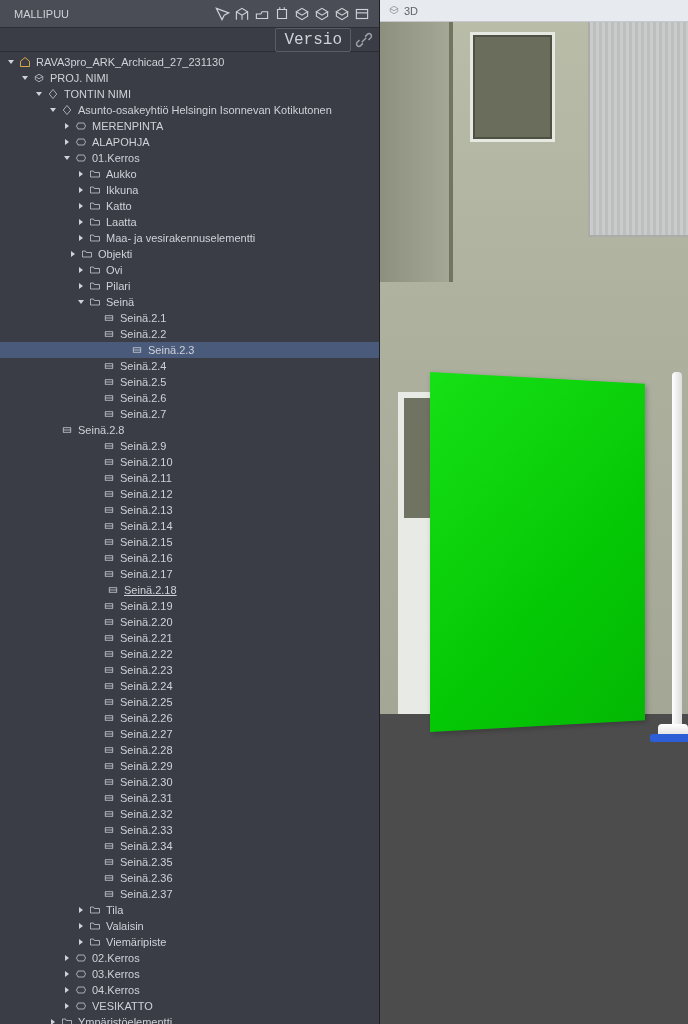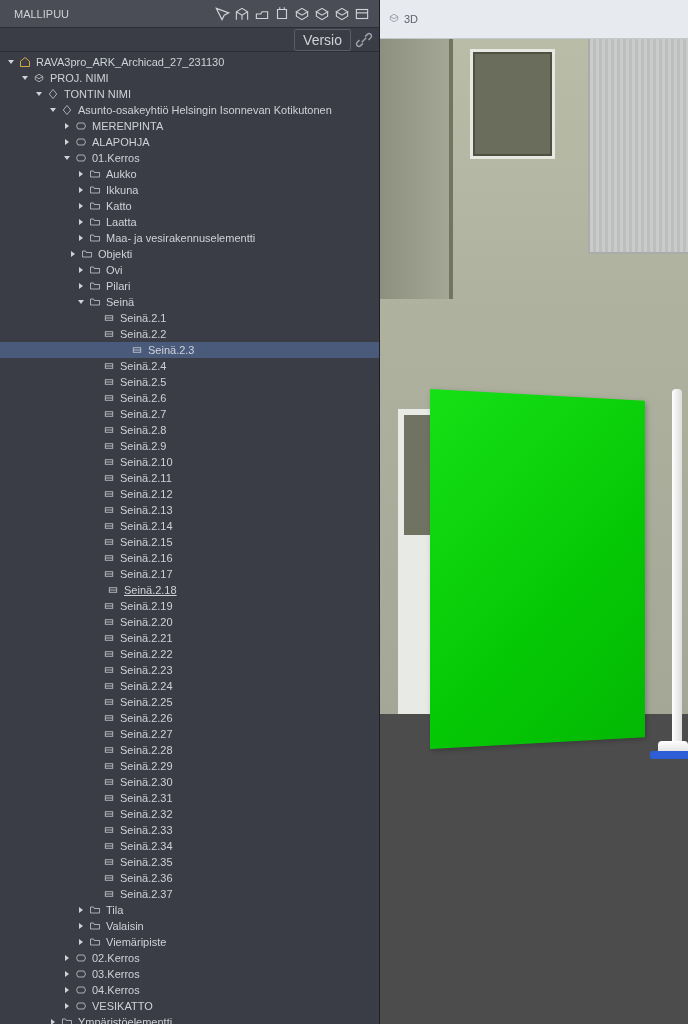--- a/index.html
+++ b/index.html
@@ -4,35 +4,35 @@
 <style>
 * { margin:0; padding:0; box-sizing:border-box; font-family:Arial,Helvetica,sans-serif; }
 html,body { width:688px; height:1024px; overflow:hidden; background:#2b2e35; }
 .root { display:flex; width:688px; height:1024px; }
 .sidebar { width:380px; height:1024px; background:#3a3d45; display:flex; flex-direction:column; border-right:1px solid #1e2026; }
 .sb-header { height:28px; background:#4a4d55; display:flex; align-items:center; padding:0 8px; color:#cfd2d8; font-size:11px; border-bottom:1px solid #2b2e35; }
 .sb-header .title { flex:1; display:flex; align-items:center; gap:6px; }
 .sb-header .tools { display:flex; gap:2px; }
 .tool-btn { width:18px; height:18px; display:flex; align-items:center; justify-content:center; color:#cfd2d8; cursor:pointer; border-radius:2px; }
 .sb-sub { height:24px; display:flex; align-items:center; justify-content:flex-end; padding:0 6px; gap:4px; border-bottom:1px solid #2b2e35; }
-.versio-btn { font-size:14px; color:#cfd2d8; padding:2px 8px; border:1px solid #5a5d66; border-radius:2px; cursor:pointer; background:#3a3d45; }
+.versio-btn { font-size:16px; color:#cfd2d8; padding:2px 8px; border:1px solid #5a5d66; border-radius:2px; cursor:pointer; background:#3a3d45;font-family:Liberation Mono, monospace; }
 .link-btn { width:18px; height:18px; display:flex; align-items:center; justify-content:center; color:#9da0a8; cursor:pointer; }
 .tree { flex:1; overflow-y:auto; overflow-x:hidden; font-size:11px; color:#cfd2d8; padding-top:2px; }
 .tree::-webkit-scrollbar { width:10px; }
 .tree::-webkit-scrollbar-track { background:#2f323a; }
 .tree::-webkit-scrollbar-thumb { background:#52555e; border-radius:5px; }
 .row { display:flex; align-items:center; height:16px; padding-right:6px; cursor:pointer; white-space:nowrap; }
 .row.selected { background:#4a5a7a; }
 .row .arrow { width:10px; height:10px; display:inline-flex; align-items:center; justify-content:center; flex-shrink:0; margin-right:2px; }
 .row .arrow svg { width:8px; height:8px; }
 .row .ico { width:14px; height:14px; display:inline-flex; align-items:center; justify-content:center; margin-right:4px; flex-shrink:0; }
 .row .ico svg { width:12px; height:12px; }
 .row .lbl { flex:1; overflow:hidden; text-overflow:ellipsis; }
 .viewport { flex:1; height:1024px; background:#d8dee4; display:flex; flex-direction:column; min-width:0; }
-.vp-header { height:39px; background:#e7eaee; border-bottom:1px solid #c5c9ce; display:flex; align-items:center; padding-left:8px; font-size:11px; color:#5f636a; gap:4px; }
+.vp-header { height:22px; background:#e7eaee; border-bottom:1px solid #c5c9ce; display:flex; align-items:center; padding-left:8px; font-size:11px; color:#5f636a; gap:4px; }
 .vp-body { flex:1; position:relative; overflow:hidden; background:#4e4e4e; }
 .scene { position:absolute; inset:0; }
 .floor { position:absolute; left:0; right:0; bottom:0; height:310px; background:#4c4c4c; }
 .wall-back { position:absolute; left:0; right:0; top:0; height:720px; background:linear-gradient(#b9bca7 0%, #aeb19e 40%, #a3a695 100%); }
 .balcony-left { position:absolute; left:0; top:0; width:70px; height:260px; background:linear-gradient(90deg,#8d907f,#a4a796); border-right:1px solid #888b7a; }
 .balcony-left::after{content:"";position:absolute;right:-4px;top:0;bottom:0;width:4px;background:#727562;}
 .window1 { position:absolute; left:90px; top:10px; width:85px; height:110px; background:#6a6d5c; border:3px solid #e6e8e2; box-shadow:inset 0 0 0 2px #4e5142; }
 .window2 { position:absolute; right:12px; top:25px; width:85px; height:110px; background:#6a6d5c; border:3px solid #e6e8e2; box-shadow:inset 0 0 0 2px #4e5142; }
 .balcony-right { position:absolute; right:0; top:0; width:100px; height:215px; background:repeating-linear-gradient(90deg,#c9cccb 0 3px,#bcbfbe 3px 6px); border-left:2px solid #a9acab; border-bottom:2px solid #a9acab; }
 .door-frame { position:absolute; left:18px; top:370px; width:60px; height:350px; background:#e8eae6; }
@@ -387,21 +387,21 @@
         <div class="row" style="padding-left: 90px;">
           <span class="arrow"></span>
           <span class="ico">
             <svg viewBox="0 0 16 16" fill="none" stroke="#cfd2d8" stroke-width="1">
               <rect x="3" y="5" width="10" height="6"></rect>
               <path d="M3 8h10"></path>
             </svg>
           </span>
           <span class="lbl">Seinä.2.7</span>
         </div>
-        <div class="row" style="padding-left: 90px;">
+        <div class="row" style="padding-left: 48px;">
           <span class="arrow"></span>
           <span class="ico">
             <svg viewBox="0 0 16 16" fill="none" stroke="#cfd2d8" stroke-width="1">
               <rect x="3" y="5" width="10" height="6"></rect>
               <path d="M3 8h10"></path>
             </svg>
           </span>
           <span class="lbl">Seinä.2.8</span>
         </div>
         <div class="row" style="padding-left: 90px;">

